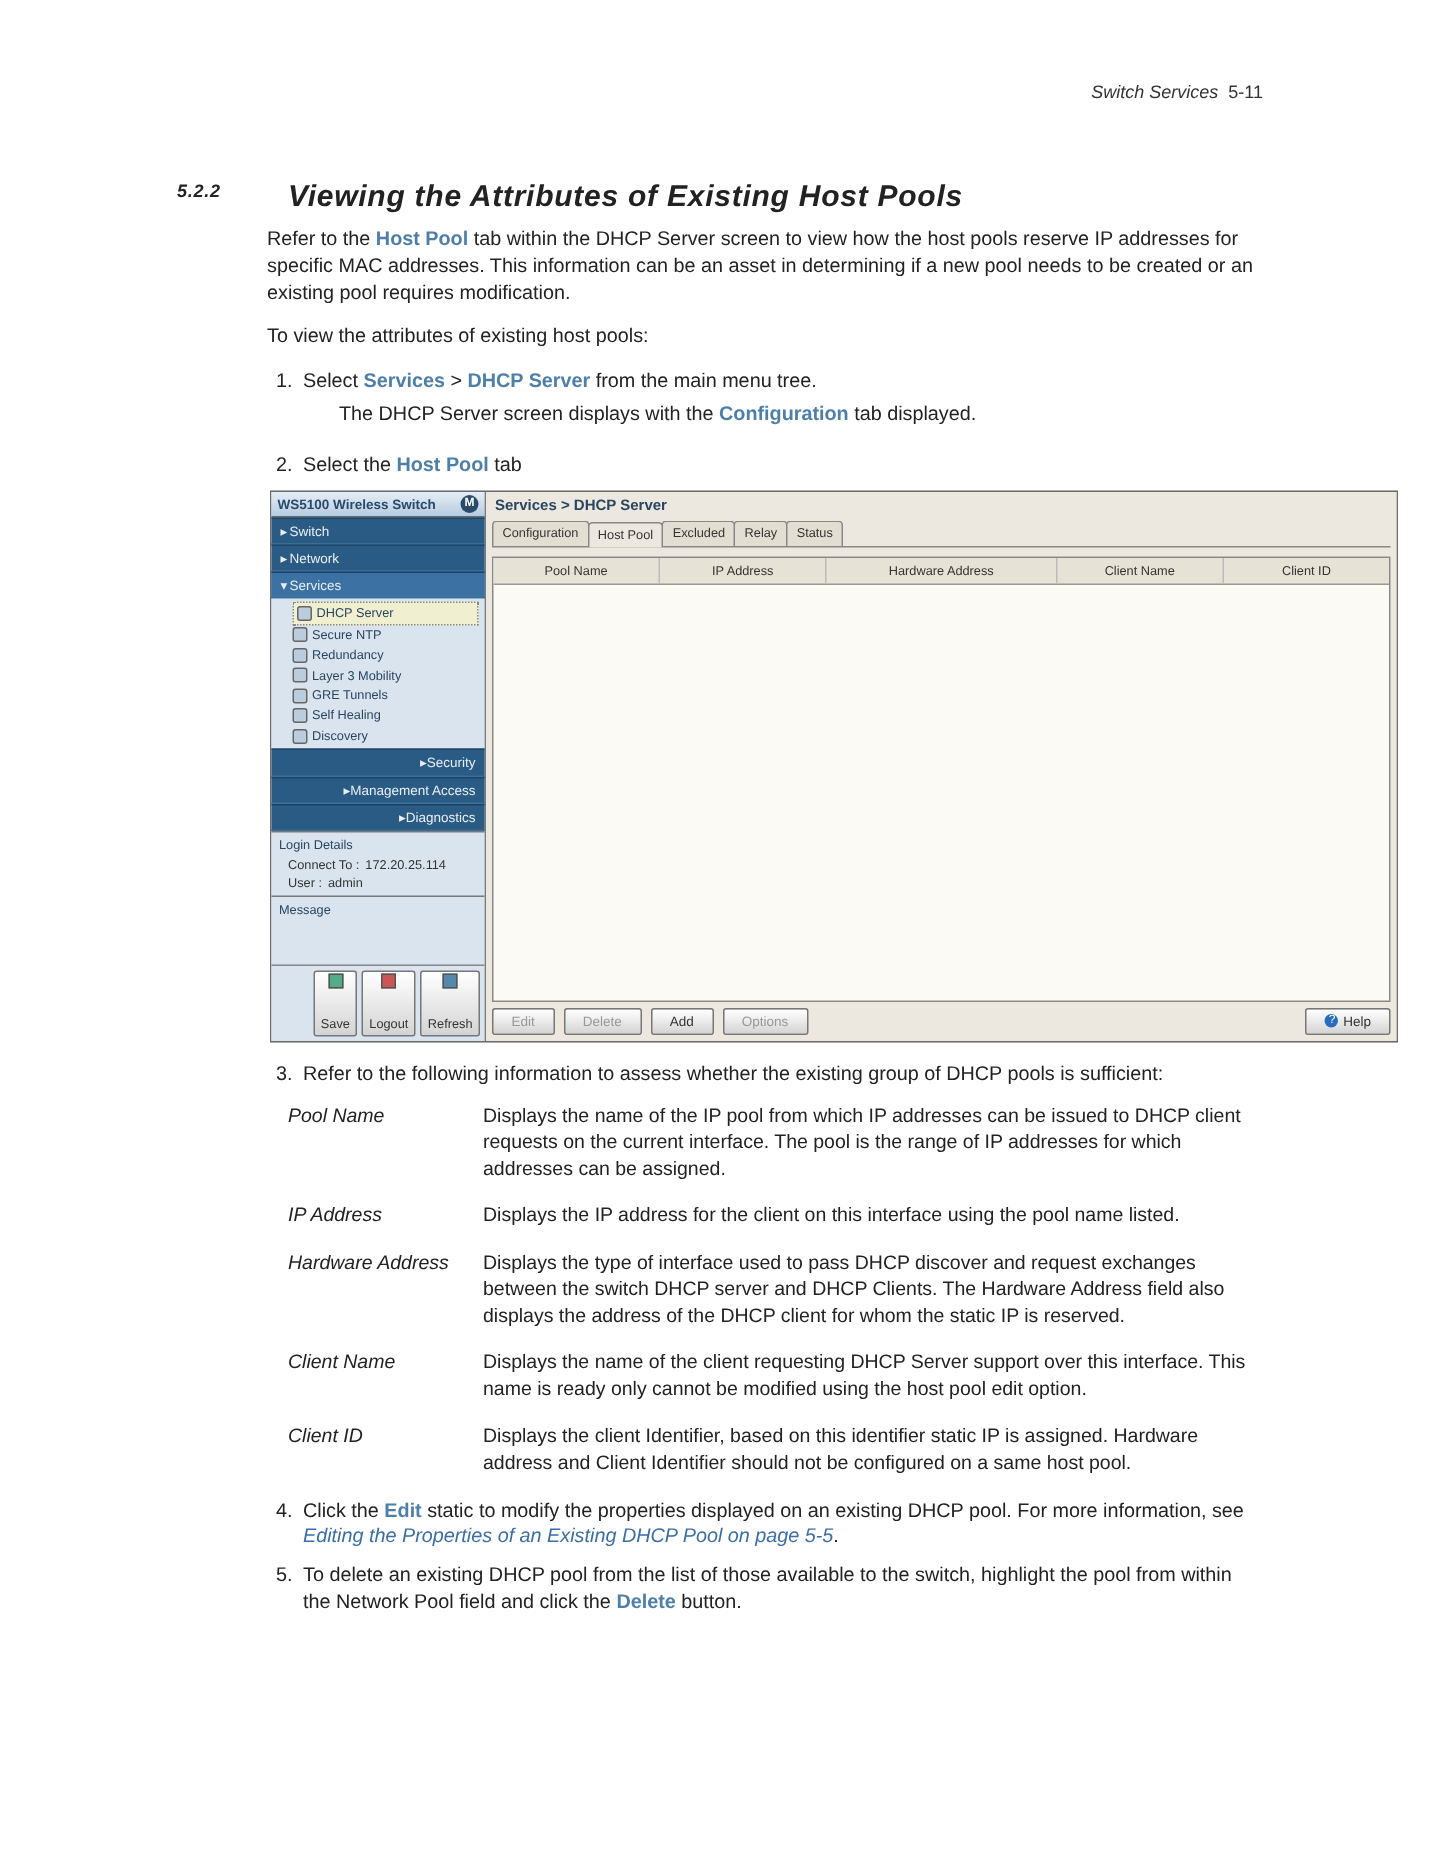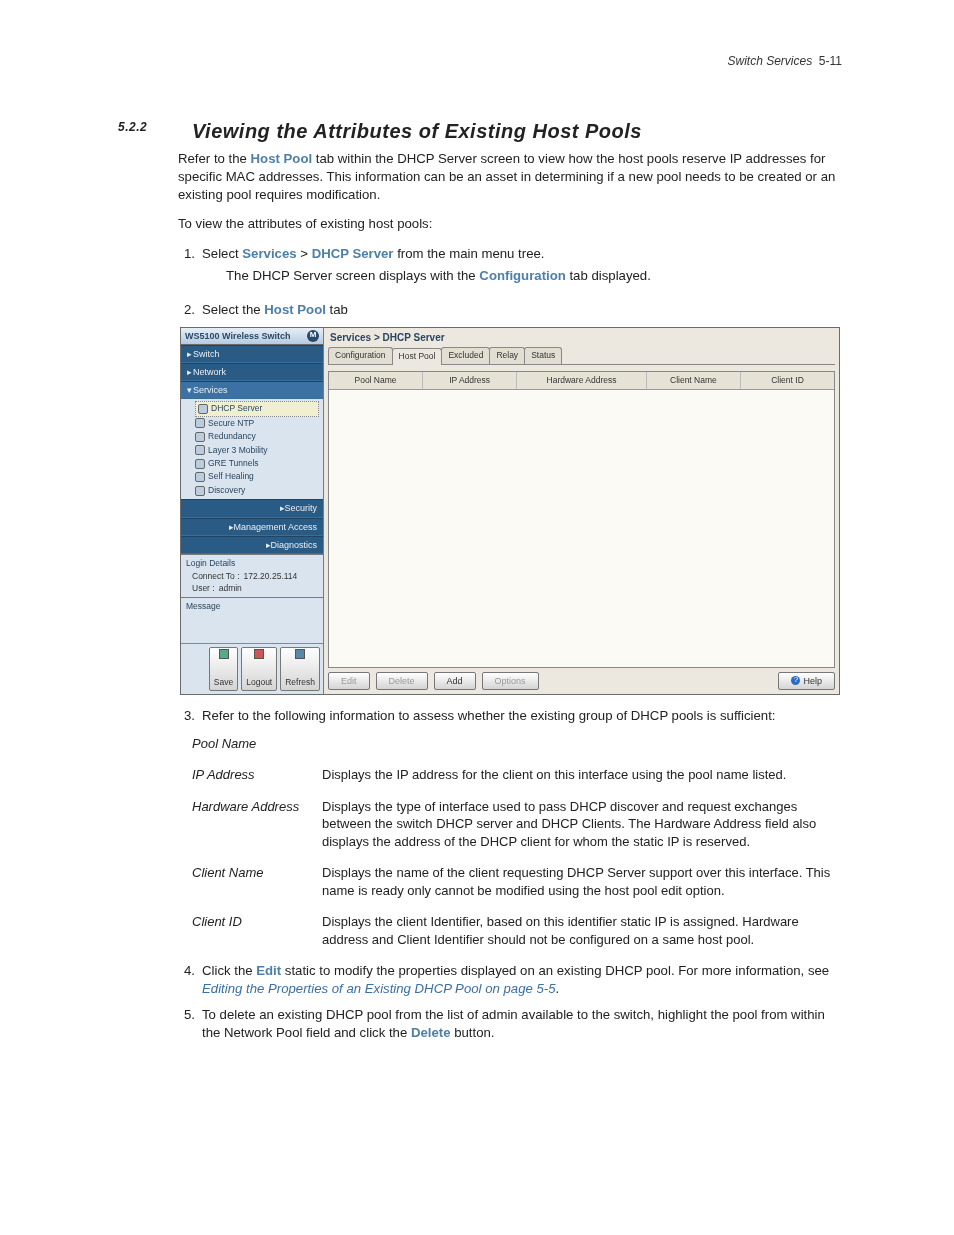--- a/index.html
+++ b/index.html
@@ -11,21 +11,21 @@
   .body{position:absolute;top:150px;left:178px;width:660px;font-size:13.2px;line-height:1.35;}
   .body p{margin:0 0 12px 0;}
   .ol-wrap{margin-left:6px;}
   .ol-row{display:flex;margin-bottom:6px;}
   .ol-n{width:18px;flex:0 0 18px;}
   .ol-t{flex:1;}
   .indent{margin-left:24px;margin-top:4px;margin-bottom:10px;}
   .bold-blue{font-weight:bold;color:#4d7fa8;}
   .link-blue{color:#3a6ea5;font-style:italic;}
   
-  .shot{margin:8px 0 12px -4px;width:660px;height:368px;border:1px solid #6b6b6b;background:#ece8df;font-size:9px;color:#333;box-sizing:border-box;display:flex;flex-direction:column;}
+  .shot{margin:8px 0 12px -4px;width:752px;height:368px;border:1px solid #6b6b6b;background:#ece8df;font-size:9px;color:#333;box-sizing:border-box;display:flex;flex-direction:column;}
   .shot-main{flex:1;display:flex;min-height:0;}
   .shot-left{width:142px;display:flex;flex-direction:column;background:#b9cee2;border-right:1px solid #7a7a7a;}
   .shot-title{height:16px;background:linear-gradient(#e6eef6,#b6cbe0);border-bottom:1px solid #6a6a6a;display:flex;align-items:center;justify-content:space-between;padding:0 4px;color:#2a4a6a;font-weight:bold;font-size:9px;}
   .m-badge{width:12px;height:12px;border-radius:50%;background:#2a4a6a;color:#fff;font-size:8px;display:flex;align-items:center;justify-content:center;}
   .nav{background:#2a5b85;color:#e8eef5;}
   .nav-item{padding:2px 6px;border-top:1px solid #1e4466;border-bottom:1px solid #3a6e9a;font-size:9px;}
   .nav-item.sel{background:#3c72a3;}
   .nav-item .tri{display:inline-block;width:6px;}
   .sub{background:#d9e4ee;color:#2a4560;padding:2px 0 2px 14px;}
   .sub div{padding:1px 0;font-size:8.5px;display:flex;align-items:center;gap:3px;}
@@ -204,20 +204,21 @@
       </div>
 
       <div class="ol-row">
         <div class="ol-n">3.</div>
         <div class="ol-t">Refer to the following information to assess whether the existing group of DHCP pools is sufficient:</div>
       </div>
 
       <div class="ftab">
         <div class="frow">
             <div class="fname">Pool Name</div>
+            <div class="fdesc">Displays the name of the IP pool from which IP addresses can be issued to DHCP client requests on the current interface. The pool is the range of IP addresses for which addresses can be assigned.</div>
           </div>
         <div class="frow">
             <div class="fname">IP Address</div>
             <div class="fdesc">Displays the IP address for the client on this interface using the pool name listed.</div>
           </div>
         <div class="frow">
             <div class="fname">Hardware Address</div>
             <div class="fdesc">Displays the type of interface used to pass DHCP discover and request exchanges between the switch DHCP server and DHCP Clients. The Hardware Address field also displays the address of the DHCP client for whom the static IP is reserved.</div>
           </div>
         <div class="frow">
@@ -232,18 +233,18 @@
 
       <div class="ol-row">
         <div class="ol-n">4.</div>
         <div class="ol-t">
           <span>Click the </span><span class="bold-blue">Edit</span><span> static to modify the properties displayed on an existing DHCP pool. For more information, see </span><span class="link-blue">Editing the Properties of an Existing DHCP Pool on page 5-5</span><span>.</span>
         </div>
       </div>
       <div class="ol-row" style="margin-top:8px;">
         <div class="ol-n">5.</div>
         <div class="ol-t">
-          <span>To delete an existing DHCP pool from the list of admin available to the switch, highlight the pool from within the Network Pool field and click the </span><span class="bold-blue">Delete</span><span> button.</span>
+          <span>To delete an existing DHCP pool from the list of those available to the switch, highlight the pool from within the Network Pool field and click the </span><span class="bold-blue">Delete</span><span> button.</span>
         </div>
       </div>
     </div>
   </div>
 </div>
 
 </body></html>

